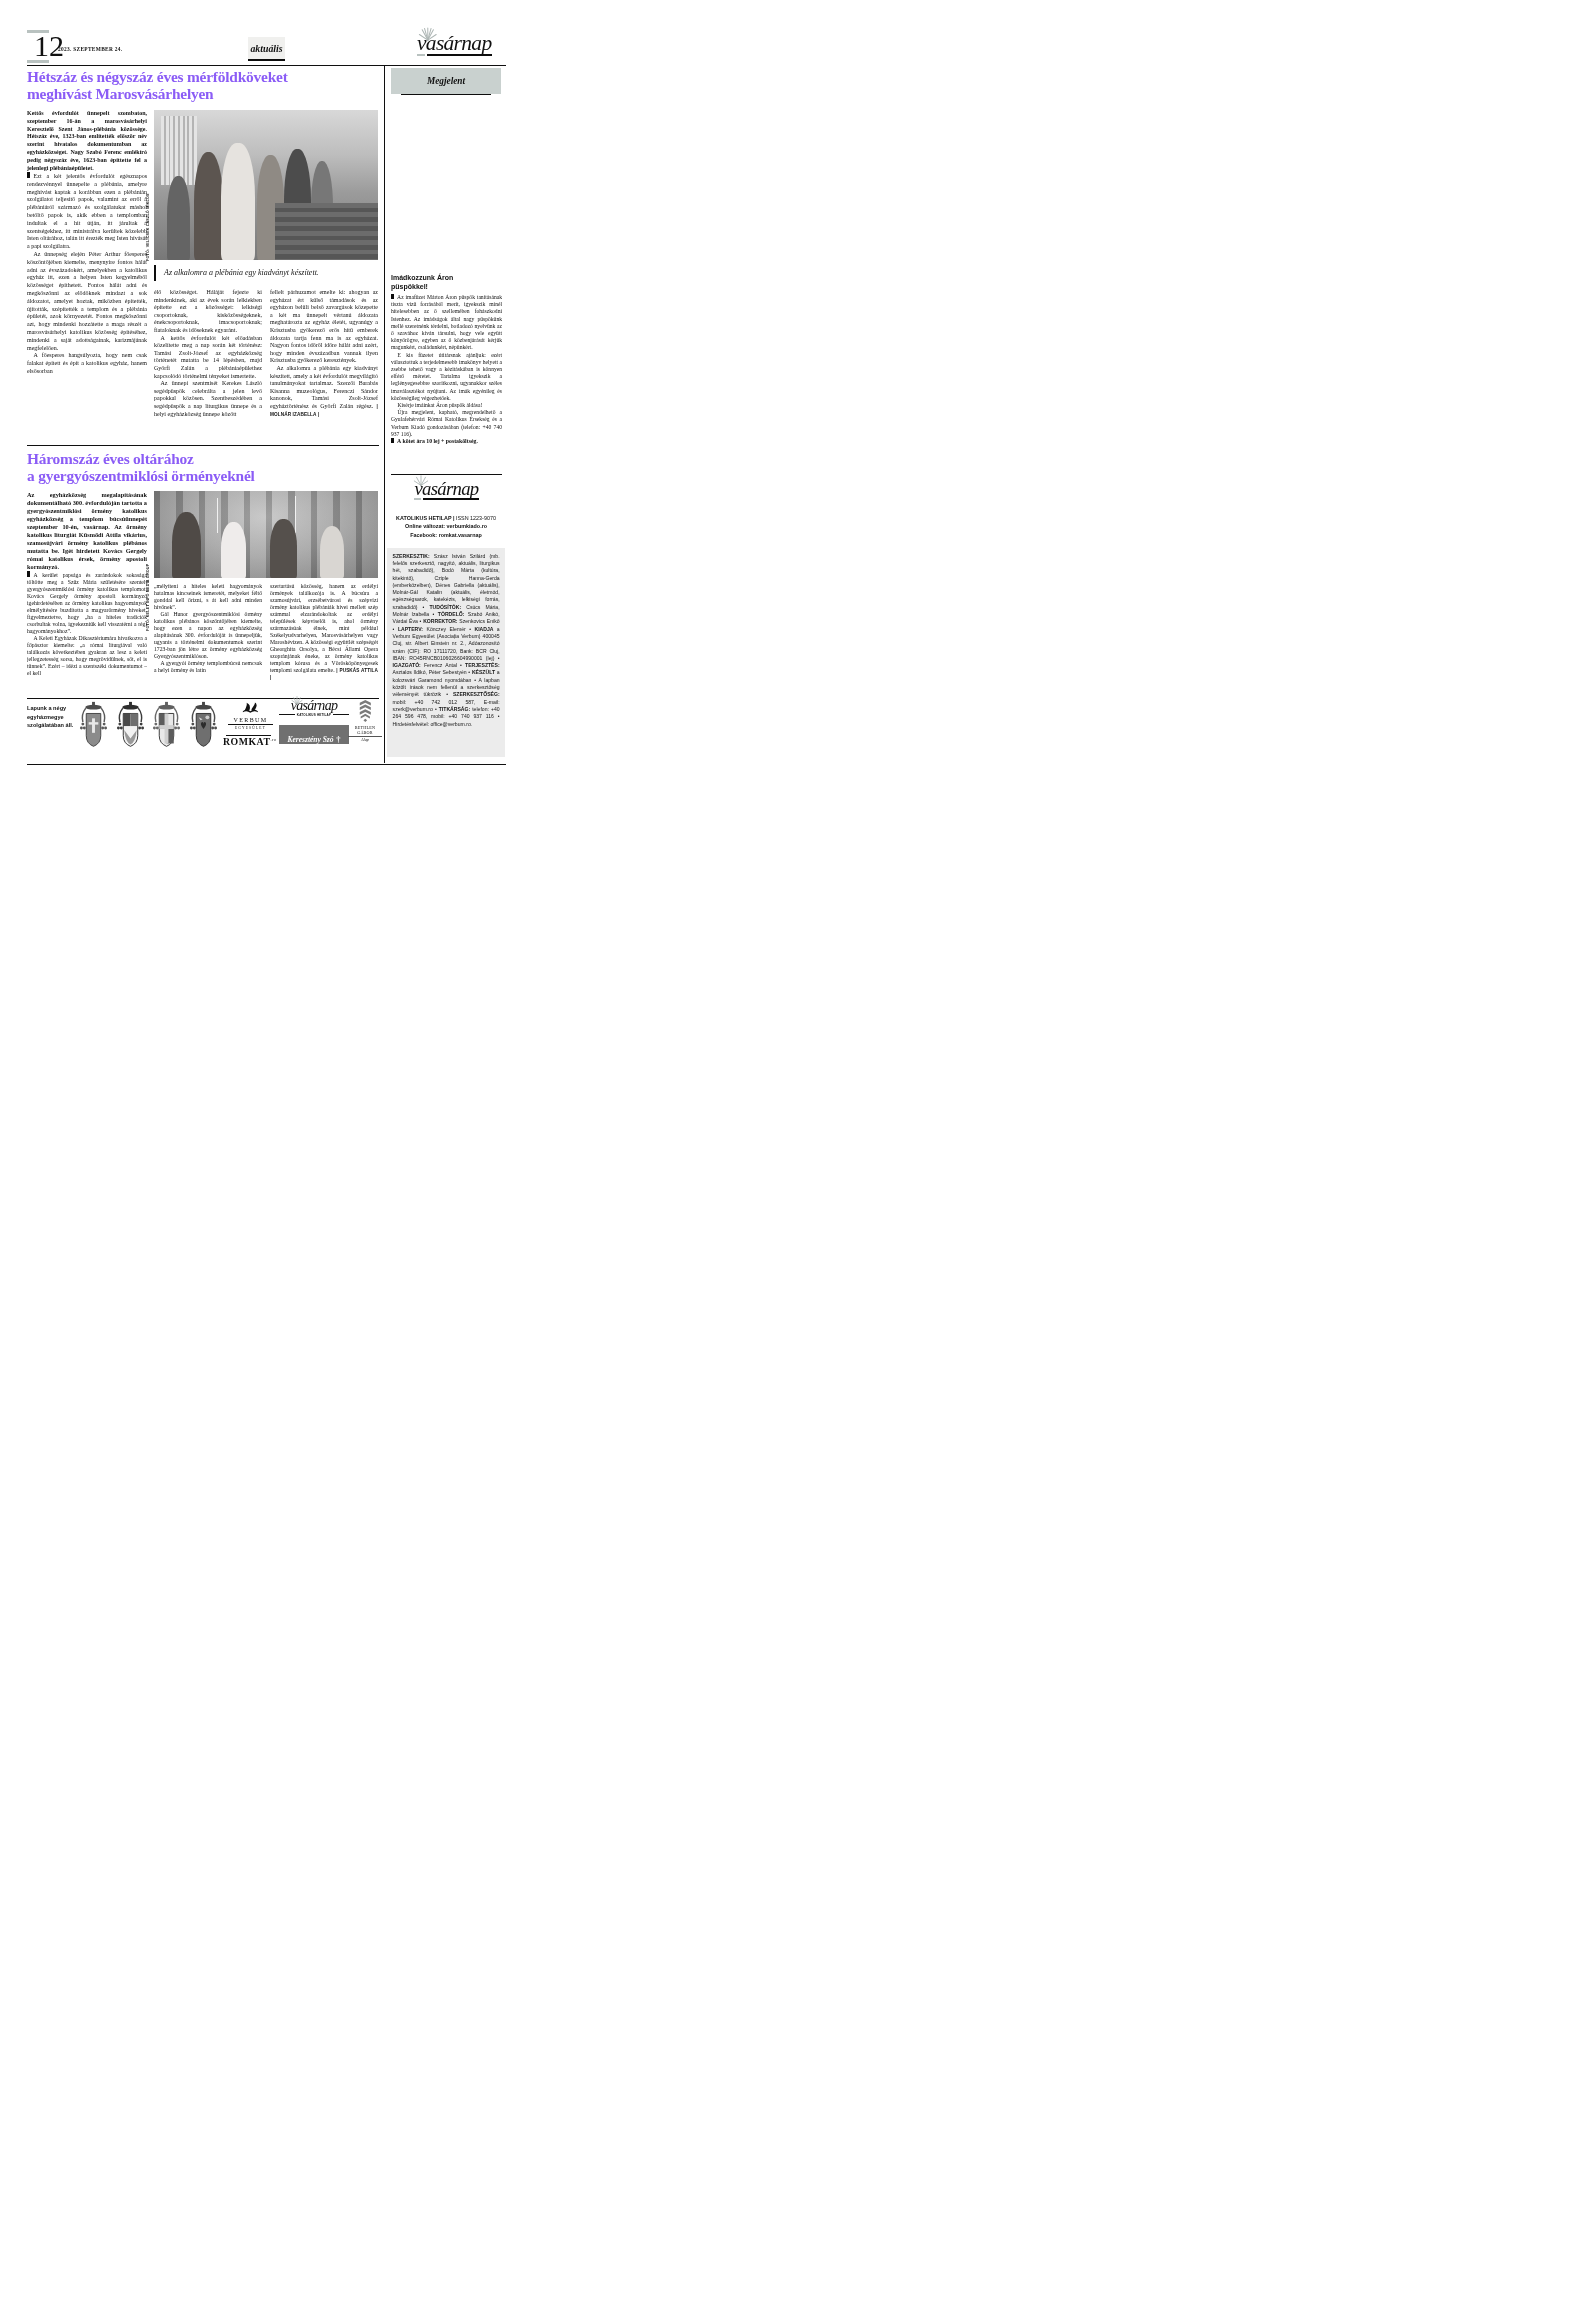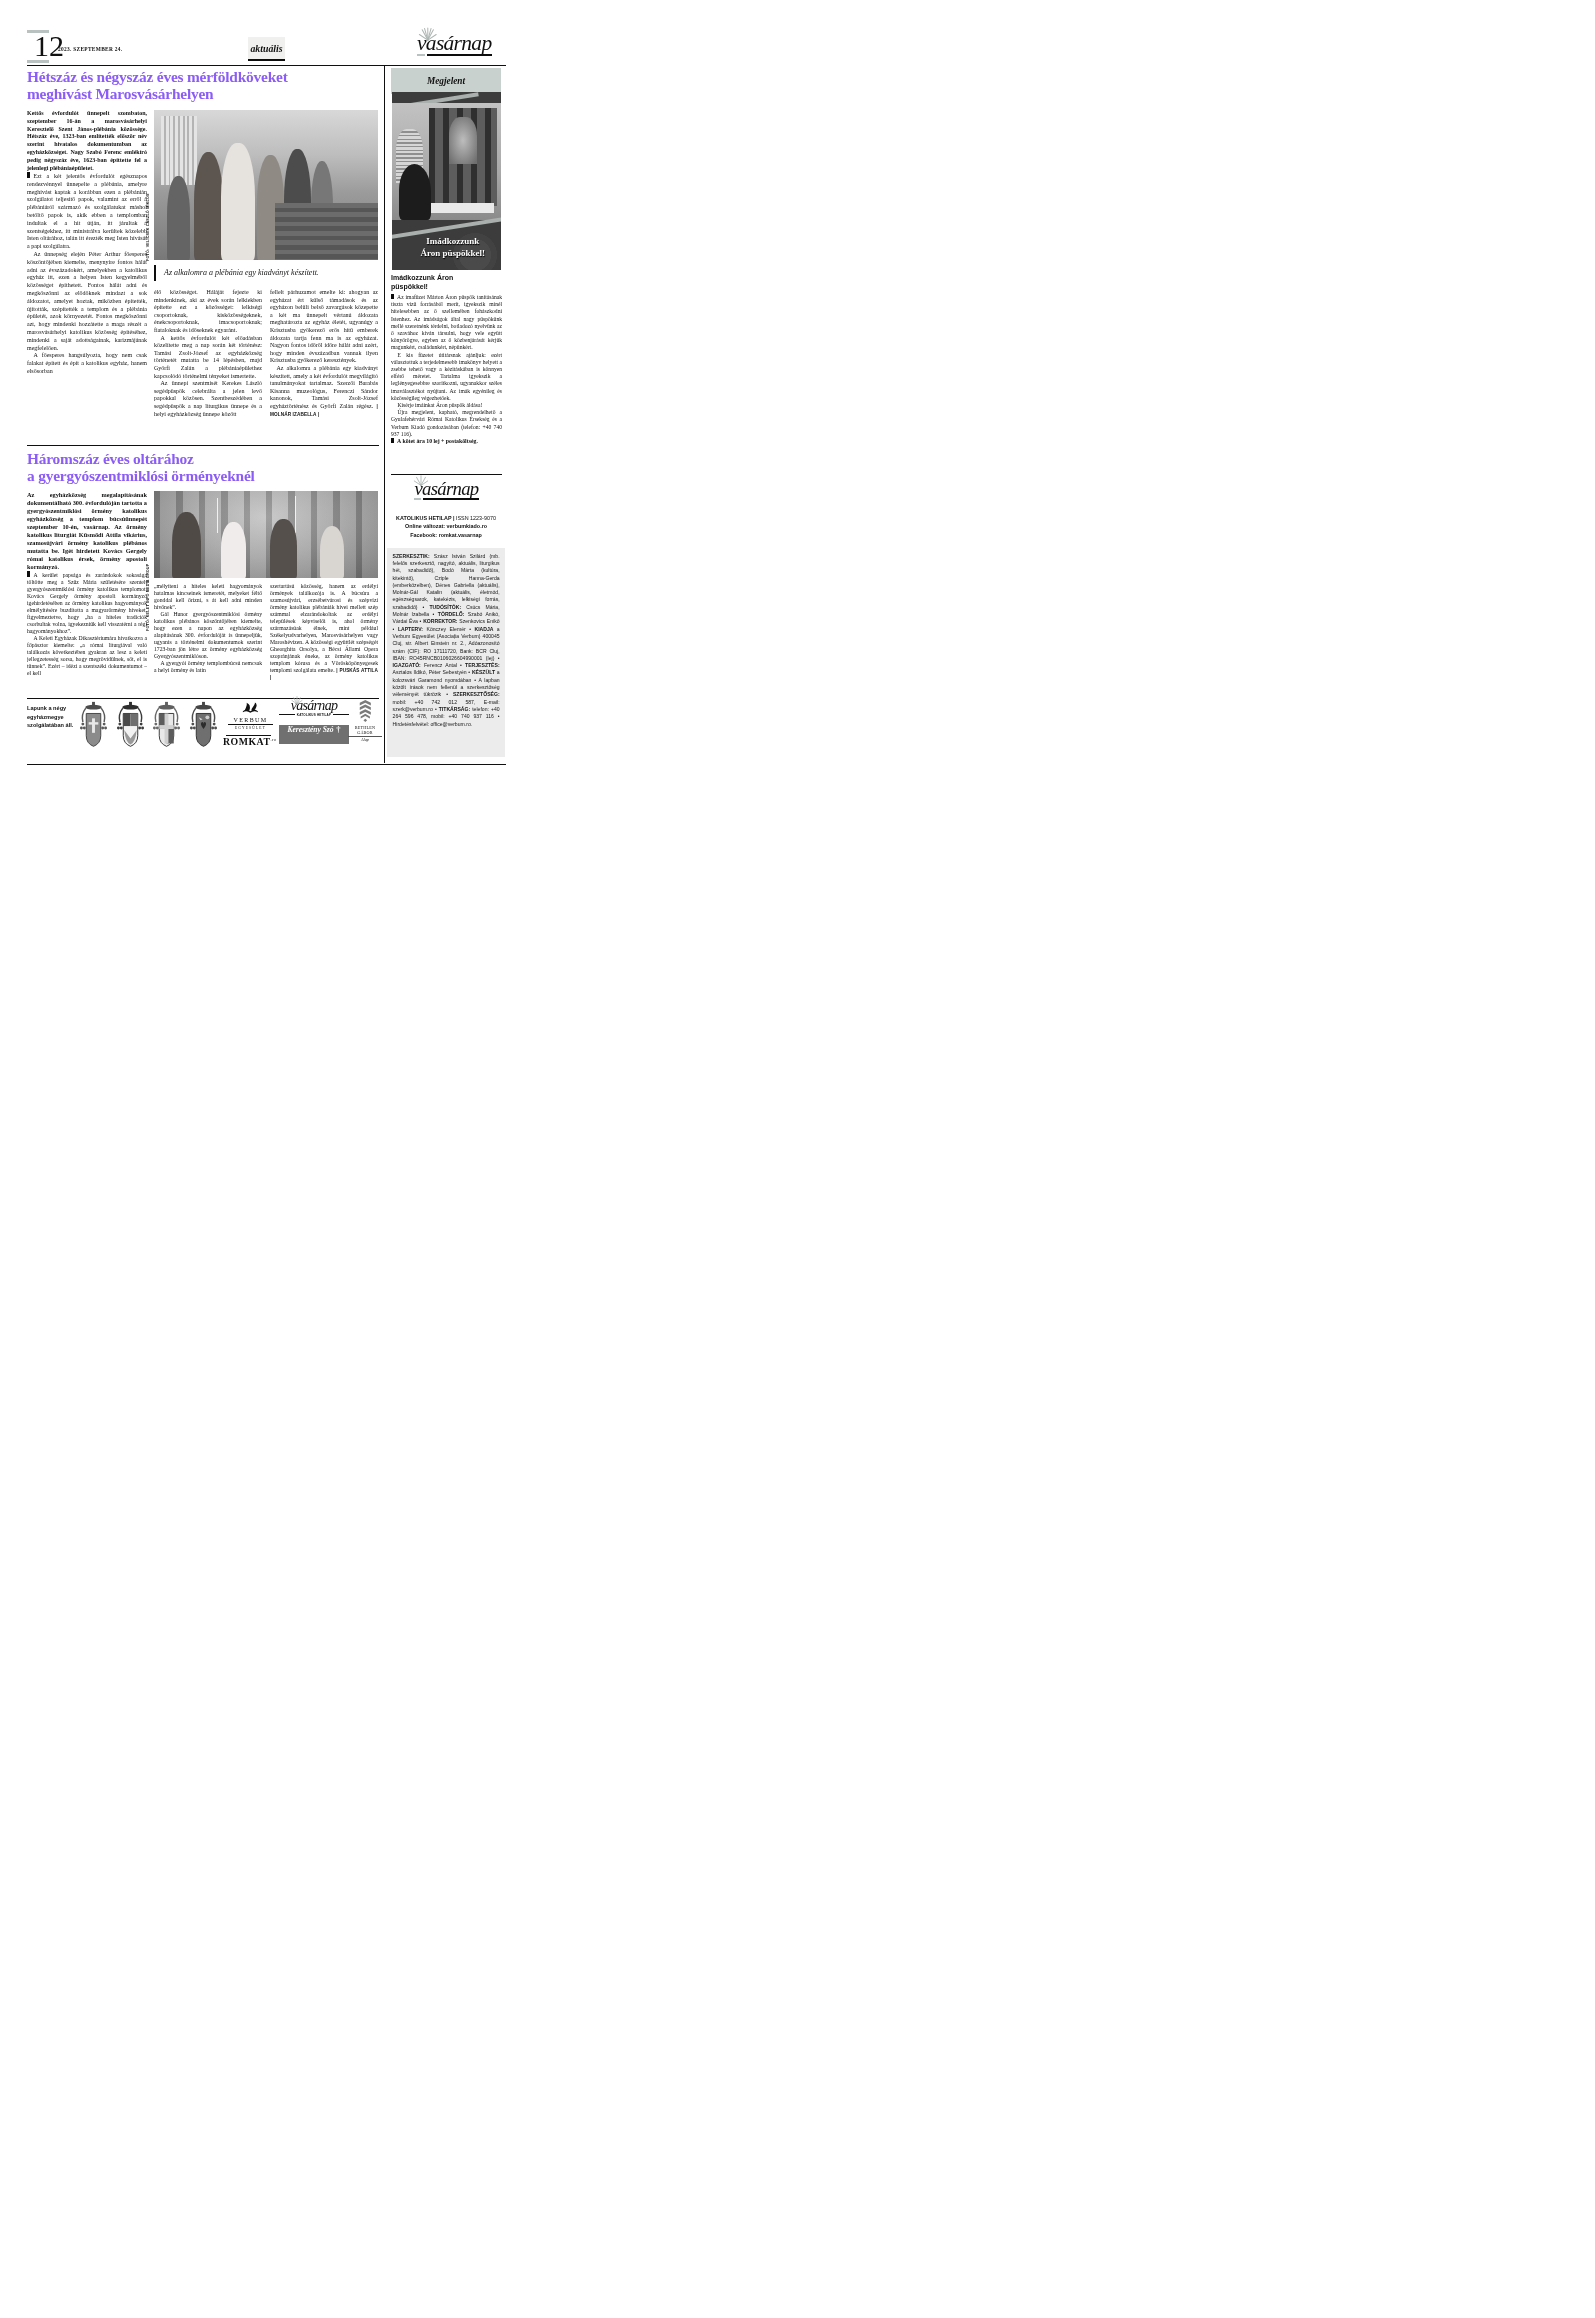--- a/index.html
+++ b/index.html
@@ -93,21 +93,21 @@
   .verbum .nm{font-size:6px;letter-spacing:1.4px;border-bottom:0.9px solid #111;padding-bottom:0.9px;}
   .verbum .sb2{font-size:3.5px;letter-spacing:1.2px;margin-top:0.9px;}
   .romkat{position:absolute;left:223px;top:735px;width:51px;text-align:center;font-weight:700;font-size:9.8px;letter-spacing:0.5px;}
   .romkat .bar{display:block;height:0.9px;background:#111;margin:0 2.8px 0.5px 2.8px;}
   .romkat sup{font-size:4.2px;font-weight:400;}
   .f-vas{position:absolute;left:279px;top:698px;width:70px;text-align:center;}
   .f-vas .sub{display:flex;align-items:center;gap:1.9px;justify-content:center;margin-top:-1.4px;}
   .f-vas .sub .ln{flex:1;height:0.9px;background:#111;}
   .f-vas .sub .t{font-family:"Liberation Sans",sans-serif;font-weight:700;font-size:3px;letter-spacing:0.2px;}
   .kszo{position:absolute;left:279px;top:725px;width:70px;height:18.7px;background:#707070;color:#fff;
-        display:flex;align-items:flex-start;justify-content:center;gap:2.8px;font-style:italic;font-weight:700;font-size:7.5px;}
+        display:flex;align-items:flex-end;justify-content:center;gap:2.8px;font-style:italic;font-weight:700;font-size:7.5px;}
   .kszo .cross{font-style:normal;font-size:8.4px;}
   .bethlen{position:absolute;left:348px;top:699px;width:34px;text-align:center;}
   .bethlen .nm{font-size:4.2px;letter-spacing:0.2px;font-weight:400;border-bottom:0.5px solid #555;padding-bottom:0.9px;}
   .bethlen .al{font-style:italic;font-size:4.2px;}
 </style>
 </head>
 <body>
 
 <div class="page">
 
@@ -211,36 +211,20 @@
     <p class="ind">A gyergyói örmény templombúcsú nemcsak a helyi örmény és latin</p>
   </div>
   <div class="col b3" style="left:270px;top:583px;width:108px;height:112px;">
     <p><span>szertartású közösség, hanem az erdélyi örmények találkozója is. A búcsúra a szamosújvári, erzsébetvárosi és szépvízi örmény katolikus plébániák hívei mellett szép számmal elzarándokoltak az erdélyi települések képviselői is, ahol örmény származásúak élnek, mint például Székelyudvarhelyen, Marosvásárhelyen vagy Maroshévízen. A közösségi együttlét szépségét Gheorghita Orsolya, a Bécsi Állami Opera szopránjának éneke, az örmény katolikus templom kórusa és a Vörösköpönyegesek templomi szolgálata emelte.</span> <span class="byline">| PUSKÁS ATTILA |</span></p>
   </div>
 
   <div class="megjelent">
     <span>Megjelent</span>
   </div>
 
-  <div class="cover">
-    <div class="cv-stripe" style="left:-10%;top:7.5px;width:90%;"></div>
-    <div class="cv-photo">
-      <div class="cv-win"></div>
-      <div class="cv-altar"></div>
-      <div class="cv-panel"></div>
-      <div class="cv-cloth"></div>
-      <div class="cv-kneel"></div>
-    </div>
-    <div class="cv-stripe" style="left:-6%;bottom:40px;width:115%;"></div>
-    <div class="cv-seal"></div>
-    <div class="cv-title">
-      <div>Imádkozzunk</div>
-      <div>Áron püspökkel!</div>
-    </div>
-  </div>
 
   <div class="sb-h">Imádkozzunk Áron püspökkel!</div>
 
   <div class="sb-body">
     <p><span class="mk" style="width:2.8px;height:4.7px;"></span><span>Az imafüzet Márton Áron püspök tanításának tiszta vizű forrásából merít, igyekszik minél hitelesebben az ő szellemében fohászkodni Istenhez. Az imádságok által nagy püspökünk mellé szeretnénk térdelni, botladozó nyelvünk az ő szavához kíván társulni, hogy vele együtt könyörögve, egyben az ő közbenjárását kérjük magunkért, családunkért, népünkért.</span></p>
     <p class="ind">E kis füzetet útitársnak ajánljuk: ezért választottuk a terjedelmesebb imakönyv helyett a zsebbe tehető vagy a kézitáskában is könnyen elférő méretet. Tartalma igyekszik a leglényegesebbre szorítkozni, ugyanakkor széles imaválasztékot nyújtani. Az imák egyénileg és közösségileg végezhetőek.</p>
     <p class="ind">Kísérje imáinkat Áron püspök áldása!</p>
     <p class="ind">Újra megjelent, kapható, megrendelhető a Gyulafehérvári Római Katolikus Érsekség és a Verbum Kiadó gondozásában (telefon: +40 740 937 116).</p>
     <p class="sb-price"><span class="mk" style="width:2.8px;height:4.7px;"></span><span>A kötet ára 10 lej + postaköltség.</span></p>
   </div>

